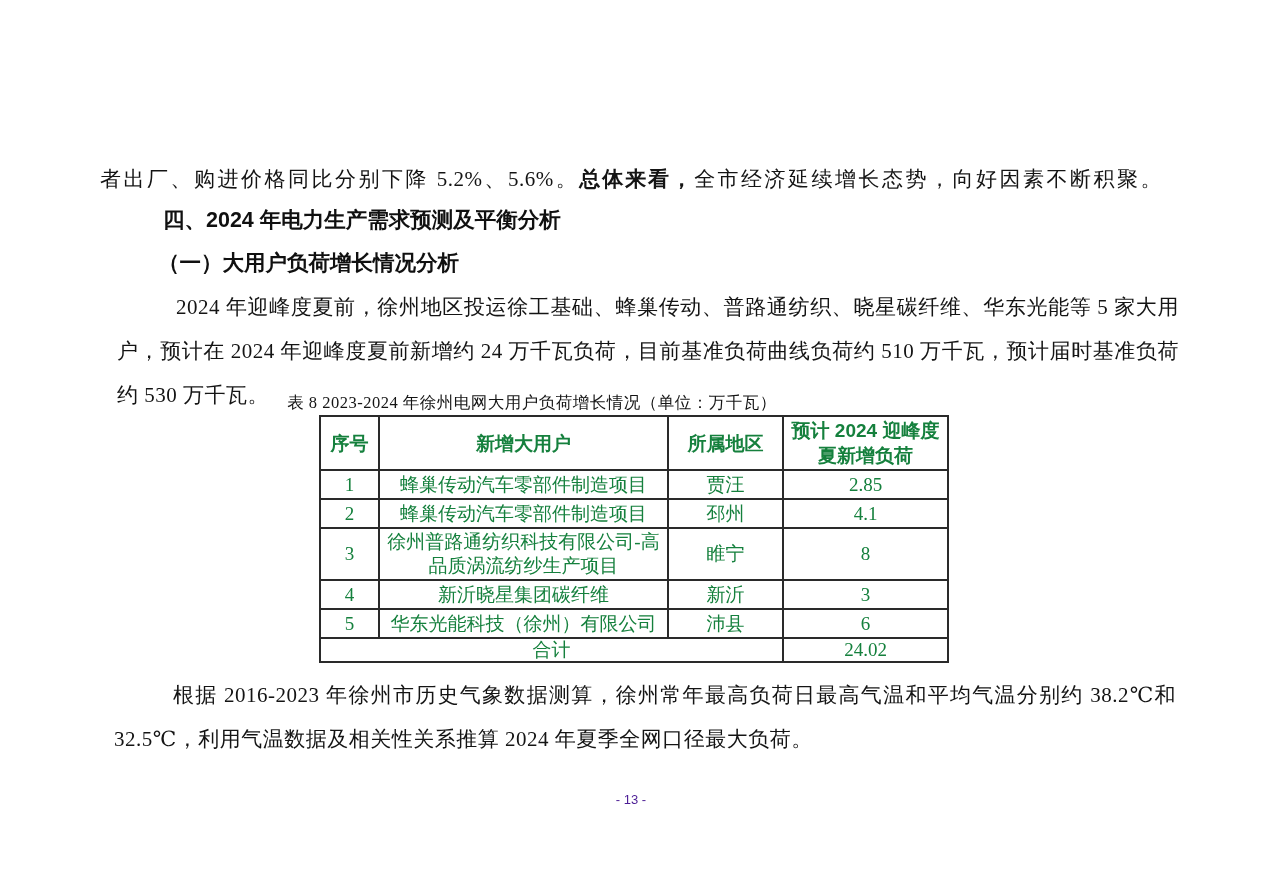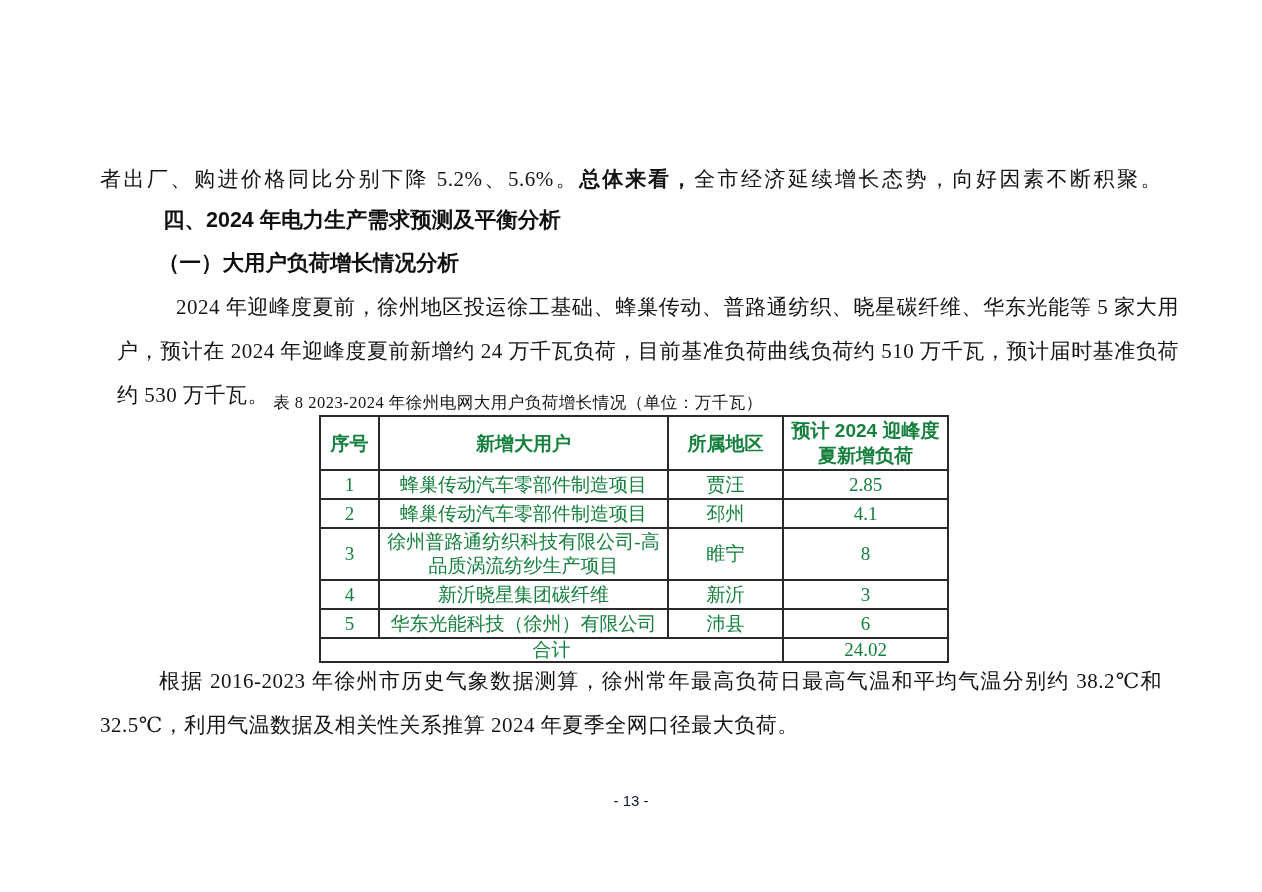--- a/index.html
+++ b/index.html
@@ -44,21 +44,21 @@
     font-weight: bold;
     font-size: 21.5px;
     line-height: 30px;
     color: #101010;
     padding-left: 63px;
     box-sizing: border-box;
     margin-top: 14px;
   }
 
   .caption {
-    left: 4px;
+    left: 18px;
     width: 1028px;
     text-align: center;
     font-size: 16.5px;
     line-height: 22px;
     letter-spacing: 0.5px;
   }
 
   table.growth {
     position: absolute;
     left: 319px;
@@ -87,22 +87,22 @@
     line-height: 25px;
   }
   table.growth tbody td { height: 25px; }
   table.growth tr.total-row td { height: 19px; line-height: 20px; }
 
   .footer {
     left: 0;
     width: 1262px;
     text-align: center;
     font-family: "Liberation Sans", "DejaVu Sans", sans-serif;
-    font-size: 15px;
-    color: #0f172a;
+    font-size: 13px;
+    color: #4c1d95;
   }
 </style>
 </head>
 <body>
 
 <div class="page">
 
   <p class="abs bodytext line-one" style="top:143px;"><span>者出厂、购进价格同比分别下降 5.2%、5.6%。</span><span class="bold-run">总体来看，</span><span>全市经济延续增长态势，向好因素不断积聚。</span></p>
 
   <div class="abs heading" style="top:191px;">四、2024 年电力生产需求预测及平衡分析</div>
@@ -161,17 +161,17 @@
         </tr>
       </tbody>
     <tfoot>
       <tr class="total-row">
         <td colspan="3">合计</td>
         <td>24.02</td>
       </tr>
     </tfoot>
   </table>
 
-  <p class="abs bodytext indent2" style="top:659px; margin:0;">根据 2016-2023 年徐州市历史气象数据测算，徐州常年最高负荷日最高气温和平均气温分别约 38.2℃和 32.5℃，利用气温数据及相关性关系推算 2024 年夏季全网口径最大负荷。</p>
+  <p class="abs bodytext indent2" style="top:659px; margin:14px;">根据 2016-2023 年徐州市历史气象数据测算，徐州常年最高负荷日最高气温和平均气温分别约 38.2℃和 32.5℃，利用气温数据及相关性关系推算 2024 年夏季全网口径最大负荷。</p>
 
   <div class="abs footer" style="top:792px;">- 13 -</div>
 
 </div>
 
 </body></html>

